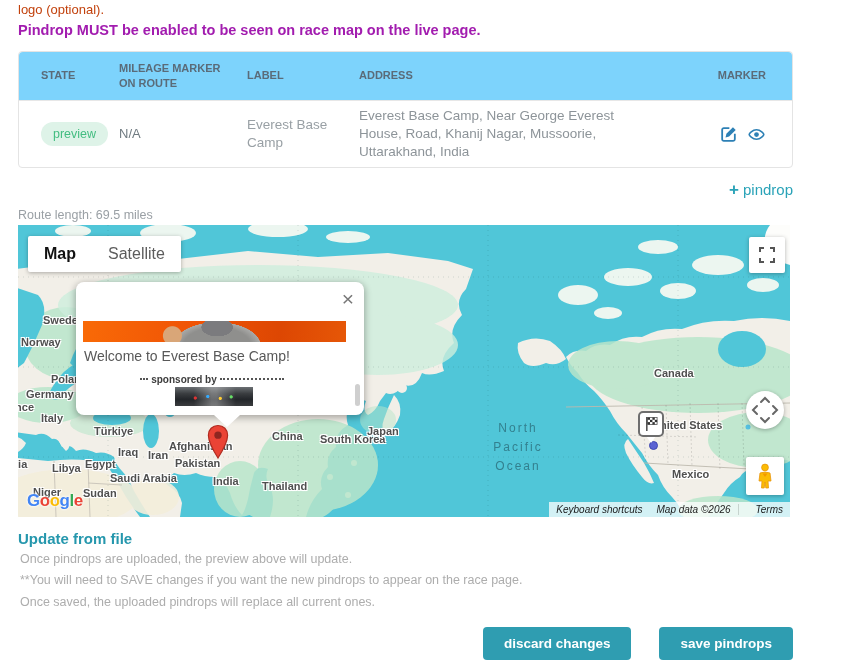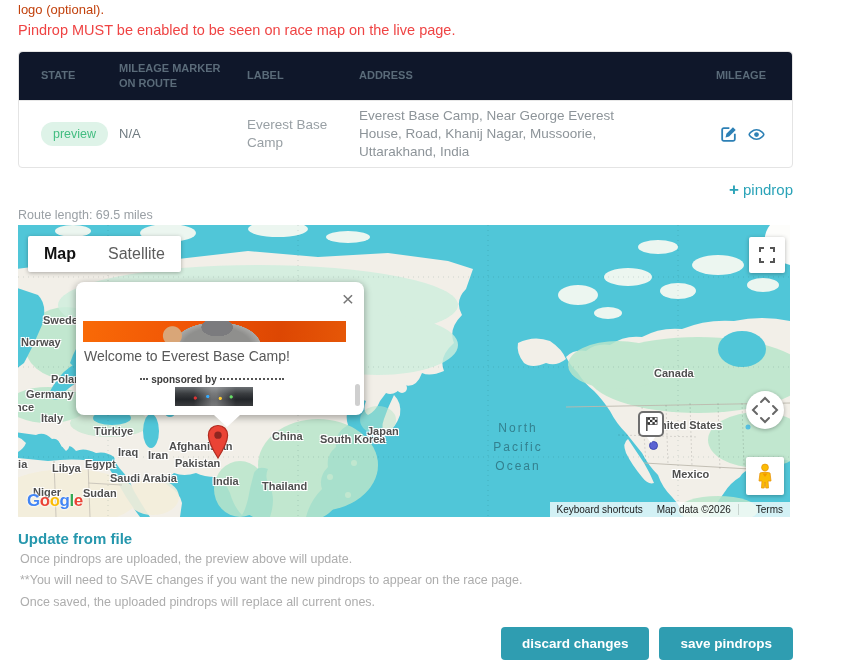--- a/index.html
+++ b/index.html
@@ -1,22 +1,22 @@
 <!DOCTYPE html>
 <html><head>
 <meta charset="utf-8">
 <style>
   html,body{margin:0;padding:0;background:#fff;width:852px;height:667px;overflow:hidden;
     font-family:"Liberation Sans","DejaVu Sans",sans-serif;}
   .page{position:relative;width:852px;height:667px;background:#fff;}
   .top-note{margin:2px 0 0 18px;font-size:13px;color:#c2410c;}
-  .bold-note{margin:5px 0 0 18px;font-size:14.5px;font-weight:normal;color:#ef4444;}
+  .bold-note{margin:5px 0 0 18px;font-size:14.5px;font-weight:bold;color:#a21caf;}
   
   .ptable{margin:13px 0 0 18px;width:775px;border:1px solid #e4e4e4;border-radius:4px;box-sizing:border-box;background:#fff;}
-  .thead{display:flex;background:#0f172a;border-bottom:1px solid #e7e7e7;border-radius:4px 4px 0 0;}
+  .thead{display:flex;background:#7dd3fc;border-bottom:1px solid #e7e7e7;border-radius:4px 4px 0 0;}
   .th{font-size:11px;font-weight:bold;color:#5a6b79;line-height:1.35;display:flex;align-items:center;padding:9px 6px;box-sizing:border-box;}
   .trow{display:flex;align-items:center;min-height:56px;}
   .td{font-size:13.5px;color:#8d9499;padding:6px;box-sizing:border-box;line-height:1.35;}
   .c1{width:94px;padding-left:22px;}
   .c2{width:128px;}
   .c3{width:112px;}
   .c4{flex:1;padding-right:40px;}
   .c5{width:100px;display:flex;justify-content:flex-end;padding-right:26px;gap:9px;}
   .badge{display:inline-block;background:#def3e8;color:#43bd81;font-size:12.5px;padding:4px 12px;border-radius:12px;}
   .mileage{color:#6f7a80;font-size:13px;}
@@ -77,44 +77,44 @@
   .flagtail{position:absolute;left:628px;top:211px;width:0;height:0;border-left:5px solid transparent;
     border-right:5px solid transparent;border-top:7px solid #fff;z-index:4;}
   .bluedot{position:absolute;left:631px;top:216px;width:7px;height:7px;border-radius:50%;background:#5b63d3;
     border:1px solid #3f48b0;z-index:3;}
   
   .google{position:absolute;left:9px;top:266px;z-index:5;font-size:17px;font-weight:500;letter-spacing:-.5px;
     text-shadow:0 0 2px #fff,0 0 3px #fff;cursor:pointer;}
   .google span{font-weight:600;}
   .attrib{position:absolute;right:0;bottom:0;height:15px;display:flex;align-items:center;z-index:5;
     background:rgba(255,255,255,.75);font-size:10px;color:#1a1a1a;}
-  .attrib span{padding:0 7px;white-space:nowrap;}
+  .attrib span{padding:0 7px;white-space:nowrap;font-style:italic;}
   .attrib .terms{border-left:1px solid rgba(0,0,0,.15);padding-left:17px;}
   
   .upd-head{margin:13px 0 0 18px;font-size:15px;font-weight:bold;color:#2597ad;}
   .upd-line{margin:3px 0 0 20px;font-size:12.5px;color:#adadad;line-height:1.45;}
-  .btnrow{width:775px;margin:16px 12px 0 18px;display:flex;justify-content:flex-end;gap:10px;align-items:flex-end;}
+  .btnrow{width:775px;margin:16px 12px 0 18px;display:flex;justify-content:flex-end;gap:28px;align-items:flex-end;}
   .tealbtn{background:#2f9db1;color:#fff;border:none;border-radius:4px;font-size:13.5px;font-weight:bold;
     padding:9px 21px;cursor:pointer;font-family:inherit;}
 </style>
 </head>
 <body>
 
 <div class="page">
 
   <div class="top-note">logo (optional).</div>
   <div class="bold-note">Pindrop MUST be enabled to be seen on race map on the live page.</div>
 
   <div class="ptable">
     <div class="thead">
       <div class="th c1">STATE</div>
       <div class="th c2">MILEAGE MARKER ON ROUTE</div>
       <div class="th c3">LABEL</div>
       <div class="th c4">ADDRESS</div>
-      <div class="th c5">MILEAGE</div>
+      <div class="th c5">MARKER</div>
     </div>
     <div class="trow">
       <div class="td c1">
         <span class="badge">preview</span>
       </div>
       <div class="td c2 mileage">N/A</div>
       <div class="td c3 label-cell">Everest Base Camp</div>
       <div class="td c4">Everest Base Camp, Near George Everest House, Road, Khanij Nagar, Mussoorie, Uttarakhand, India</div>
       <div class="td c5">
         <svg class="aicon" viewBox="0 0 18 18">

